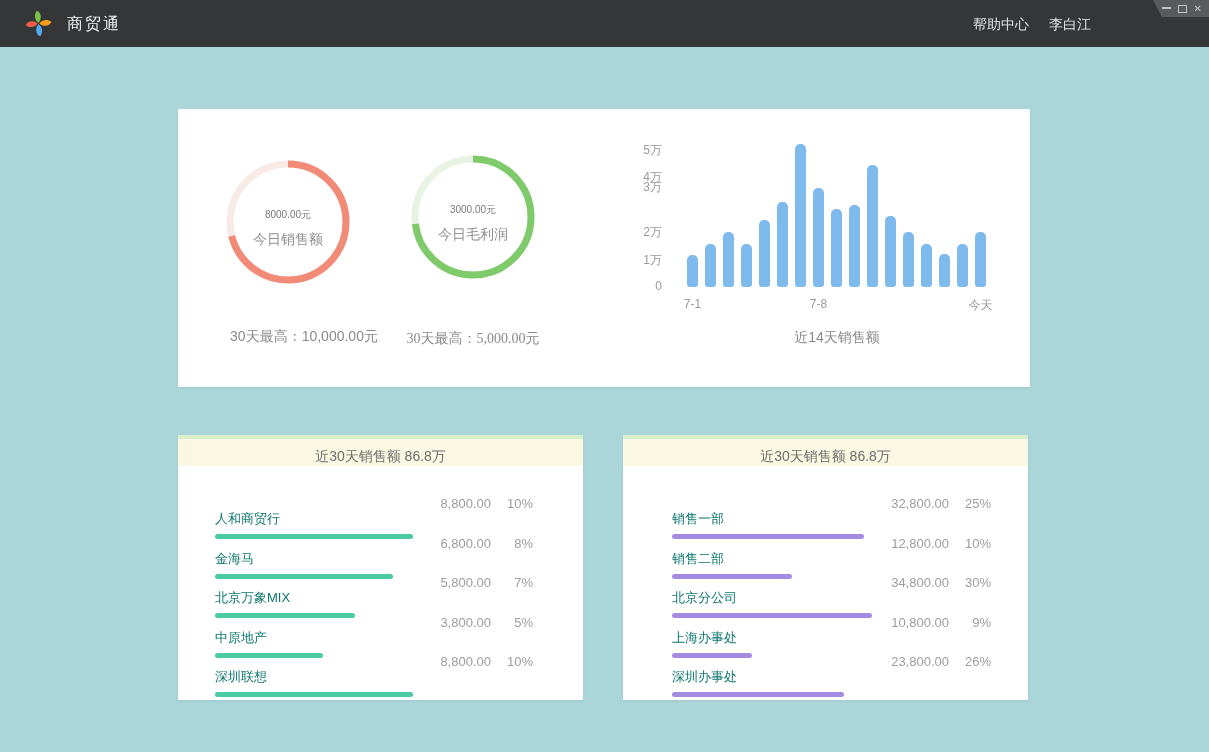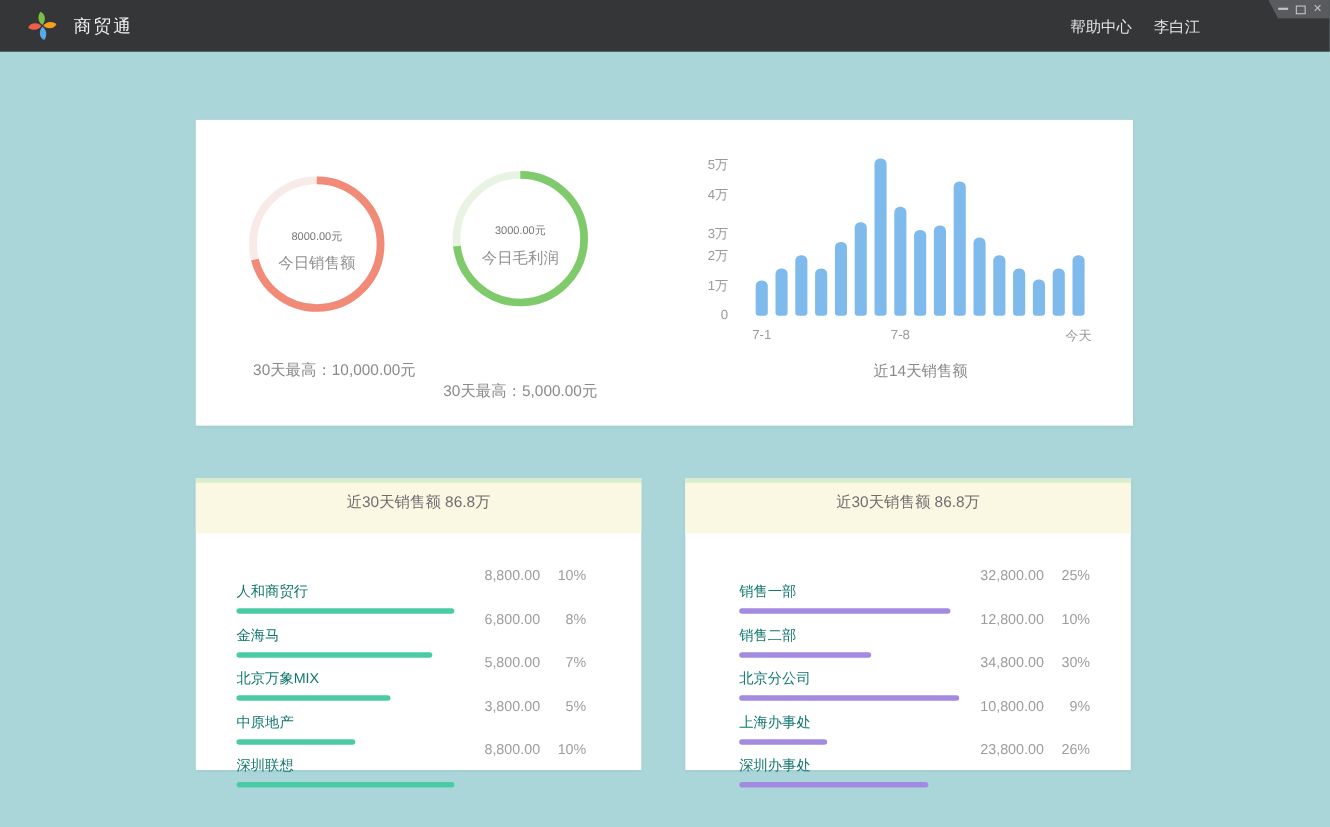--- a/index.html
+++ b/index.html
@@ -36,34 +36,34 @@
   
   .gauge{position:absolute;width:130px;height:130px;}
   .g1{left:45px;top:48px;}
   .g2{left:230px;top:43px;}
   .gauge svg{position:absolute;left:0;top:0;}
   .gauge-text{position:absolute;inset:0;display:flex;flex-direction:column;align-items:center;justify-content:center;padding-top:12px;}
   .gauge-value{font-size:10px;color:#777;}
   .gauge-name{font-size:14px;color:#8f8f8f;margin-top:9px;}
   .gauge-caption{position:absolute;font-size:14px;color:#8a8a8a;text-align:center;width:210px;}
   .c1{left:21px;top:219px;}
-  .c2{left:190px;top:238px;}
+  .c2{left:190px;top:221px;font-family:Liberation Serif, serif;}
   
   .chart-layer{position:absolute;inset:0;}
   .chart-bars{position:absolute;left:509px;bottom:100px;display:flex;align-items:flex-end;gap:7px;}
   .bar{width:11px;border-radius:5px 5px 3px 3px;}
   .ytick{position:absolute;font-size:12px;color:#9a9a9a;}
   .xtick{position:absolute;top:188px;font-size:12px;color:#9a9a9a;transform:translateX(-50%);white-space:nowrap;}
   .chart-caption{position:absolute;left:509px;top:220px;width:300px;text-align:center;font-size:14px;color:#8a8a8a;}
   
   .card-rank{top:435px;width:405px;height:265px;}
   .rank-left-card{left:178px;}
   .rank-right-card{left:623px;}
   .rank-strip{height:4px;background:var(--strip);}
-  .rank-header{height:46px;line-height:34px;text-align:center;background:var(--cream);font-size:14px;color:#6e6e6e;}
+  .rank-header{height:27px;line-height:34px;text-align:center;background:var(--cream);font-size:14px;color:#6e6e6e;}
   .rank-body{padding-top:9px;}
   .pad-a{padding-left:37px;padding-right:50px;}
   .pad-b{padding-left:49px;padding-right:37px;}
   .rank-row{position:relative;height:39.5px;padding-top:8px;}
   .rank-name{font-size:13px;color:#0f766e;line-height:17px;margin-top:27px;}
   .rank-bar{height:5px;border-radius:3px;margin-top:7px;}
   .rank-vals{position:absolute;right:0;top:21px;display:flex;font-size:13px;color:#9d9d9d;}
   .amt{width:80px;text-align:right;}
   .pct{width:42px;text-align:right;}
 </style>
@@ -132,21 +132,21 @@
         <div class="bar" style="height: 55px; background: rgb(126, 186, 236);"></div>
         <div class="bar" style="height: 42.6px; background: rgb(126, 186, 236);"></div>
         <div class="bar" style="height: 33px; background: rgb(126, 186, 236);"></div>
         <div class="bar" style="height: 42.6px; background: rgb(126, 186, 236);"></div>
         <div class="bar" style="height: 55px; background: rgb(126, 186, 236);"></div>
       </div>
     <div id="chart-ticks">
         <span class="ytick" style="right: 368px; top: 170px;">0</span>
         <span class="ytick" style="right: 368px; top: 142.5px;">1万</span>
         <span class="ytick" style="right: 368px; top: 115px;">2万</span>
-        <span class="ytick" style="right: 368px; top: 95px;">3万</span>
+        <span class="ytick" style="right: 368px; top: 70px;">3万</span>
         <span class="ytick" style="right: 368px; top: 60px;">4万</span>
         <span class="ytick" style="right: 368px; top: 32.5px;">5万</span>
         <span class="xtick" style="left: 514.5px;">7-1</span>
         <span class="xtick" style="left: 640.5px;">7-8</span>
         <span class="xtick" style="left: 802.5px;">今天</span>
       </div>
     <div class="chart-caption">近14天销售额</div>
   </div>
 </div>
 

